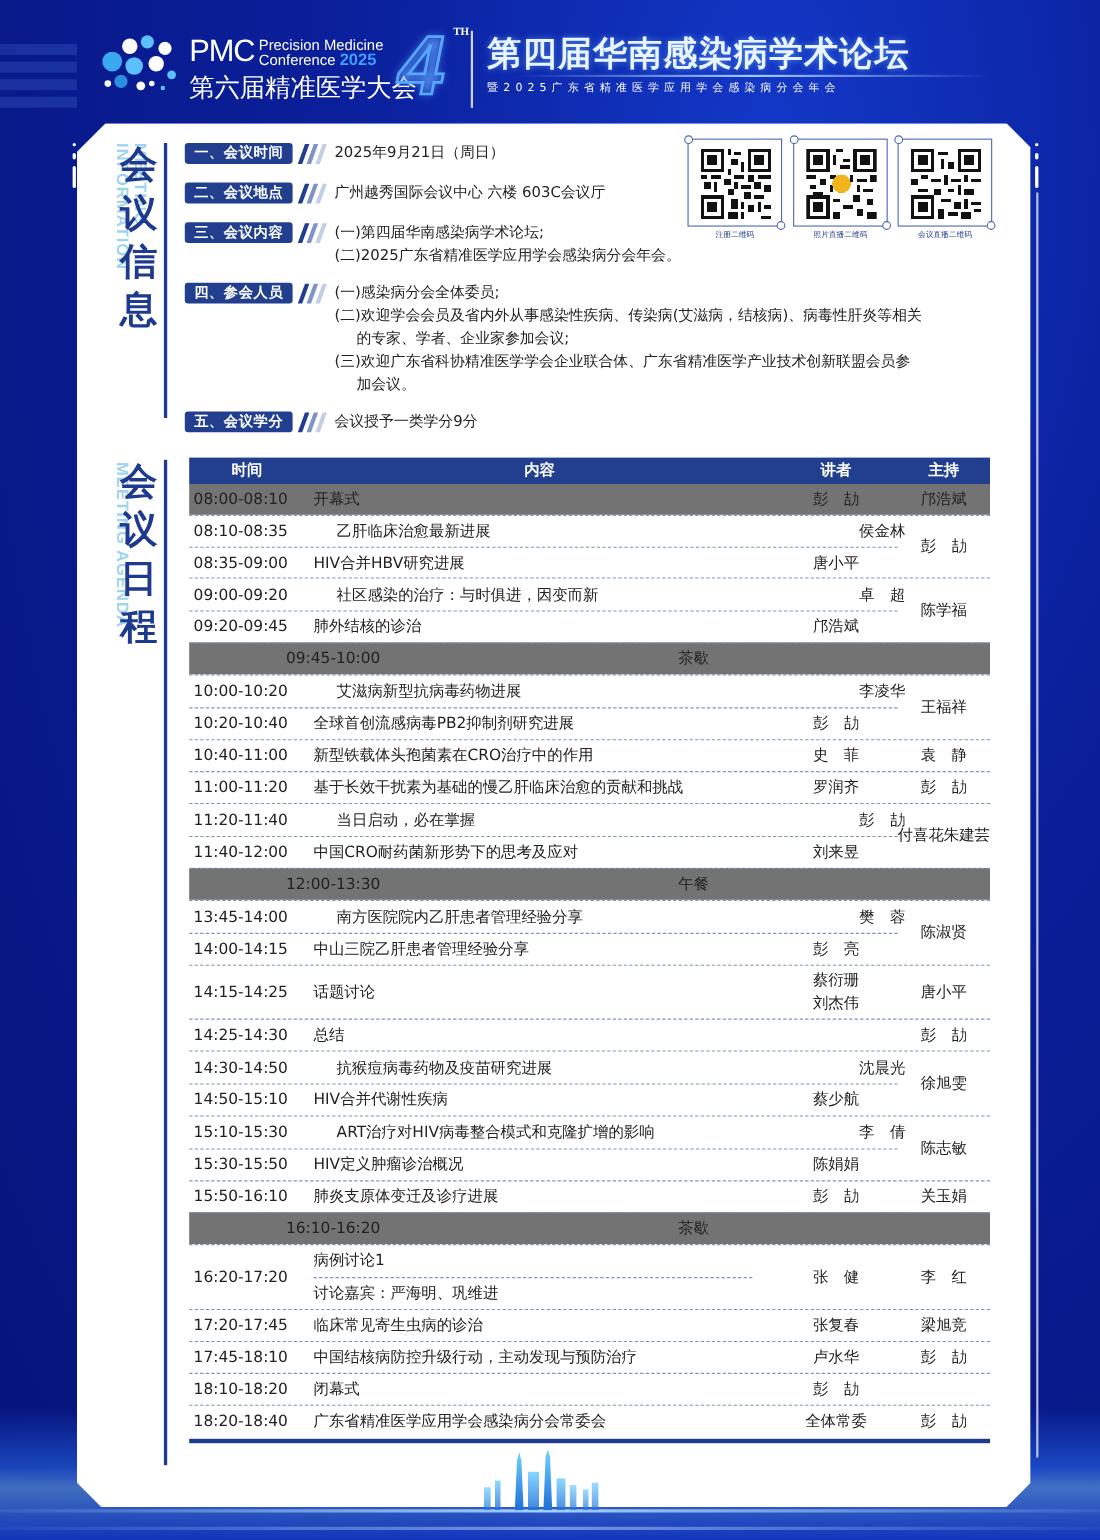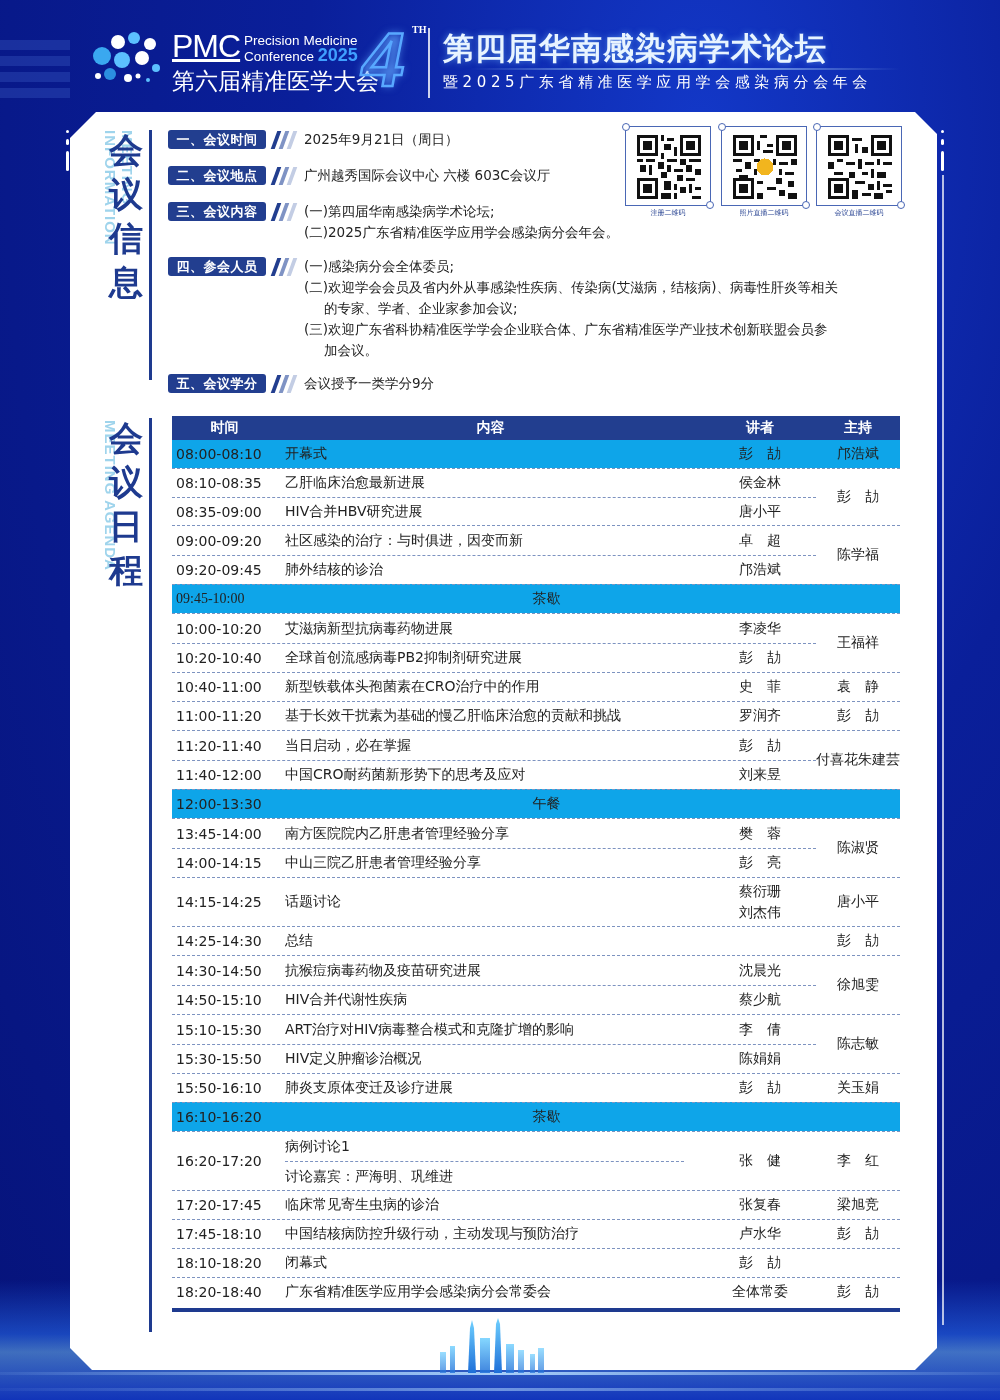--- a/index.html
+++ b/index.html
@@ -18,29 +18,29 @@
     position: absolute; left: -50px; right: -50px; height: 3px; border-radius: 2px;
     background: linear-gradient(90deg, rgba(255,255,255,0) 0%, rgba(180,220,255,0.9) 50%, rgba(255,255,255,0) 100%);
   }
   .bg-left-bars { position: absolute; left: 0; top: 40px; width: 70px; height: 80px; }
   .bg-left-bars div { height: 10px; margin-bottom: 6px; background: rgba(80,120,220,0.25); }
 
   
   .header { position: absolute; top: 0; left: 0; width: 1000px; height: 105px; }
   .logo-mark { position: absolute; left: 90px; top: 26px; width: 75px; height: 62px; }
   .pmc-block { position: absolute; left: 172px; top: 30px; color: #fff; }
-  .pmc-big { font-family: "Liberation Sans", sans-serif; font-size: 32px; letter-spacing: -1px; display: inline-block; vertical-align: top; line-height: 32px; text-decoration: underline; }
+  .pmc-big { font-family: "Liberation Sans", sans-serif; font-size: 28px; letter-spacing: -1px; display: inline-block; vertical-align: top; line-height: 32px; }
   .pmc-small { display: inline-block; vertical-align: top; margin-left: 4px; font-family: "Liberation Sans", sans-serif; font-size: 13.5px; line-height: 14px; padding-top: 4px; }
-  .pmc-small .yr { color: #3fa0ff; font-weight: bold; font-size: 18px; }
+  .pmc-small .yr { color: #3fa0ff; font-weight: bold; font-size: 15px; }
   .pmc-cn { font-size: 23px; letter-spacing: 0px; margin-top: 2px; font-weight: 300; }
   .four { position: absolute; left: 362px; top: 22px; font-family: "Liberation Sans", sans-serif; font-size: 76px; line-height: 76px; color: transparent; -webkit-text-stroke: 2.5px #58a8ff; font-weight: bold; font-style: italic; text-shadow: 0 0 8px rgba(100,170,255,0.7); }
   .four-th { position: absolute; left: 412px; top: 24px; color: #fff; font-size: 10px; font-family: Liberation Serif, serif; font-weight: bold; }
   .hdr-divider { position: absolute; left: 428px; top: 28px; width: 2px; height: 70px; background: rgba(255,255,255,0.8); }
   .main-title { position: absolute; left: 443px; top: 28px; font-size: 31px; font-weight: bold; color: #e8f4ff; letter-spacing: 1px; text-shadow: 0 0 6px rgba(120,190,255,0.6); }
-  .sub-title { position: absolute; left: 443px; top: 73px; font-size: 15px; color: #fff; letter-spacing: 4.6px; }
+  .sub-title { position: absolute; left: 443px; top: 73px; font-size: 10px; color: #fff; letter-spacing: 4.6px; }
   .title-glow { position: absolute; left: 470px; top: 68px; width: 430px; height: 2px; background: linear-gradient(90deg, rgba(255,255,255,0), rgba(180,220,255,0.9), rgba(255,255,255,0)); }
 
   
   .card {
     position: absolute; left: 70px; top: 112px; width: 867px; height: 1258px;
     background: #fff;
     clip-path: polygon(26px 0, 845px 0, 867px 22px, 867px 1236px, 845px 1258px, 22px 1258px, 0 1236px, 0 26px);
   }
   .card-deco-left { position: absolute; left: 66px; top: 130px; width: 3px; height: 200px; }
   .card-deco-left span { display: block; background: #fff; width: 3px; margin-bottom: 6px; border-radius: 2px; }
@@ -74,32 +74,32 @@
   .qr-frame::before, .qr-frame::after { content: ""; position: absolute; width: 6px; height: 6px; border: 1.5px solid #4a67b5; border-radius: 50%; background: #fff; }
   .qr-frame::before { left: -4px; top: -4px; }
   .qr-frame::after { right: -4px; bottom: -4px; }
   .qr-code { position: absolute; left: 11px; top: 6px; width: 64px; height: 68px; }
   .qr-caption { font-size: 7px; color: #223e8f; text-align: center; margin-top: 2px; width: 86px; }
 
   
   .sched { position: absolute; left: 172px; top: 416px; width: 728px; }
   .sched-head { display: flex; height: 24px; background: #223e8f; color: #fff; font-size: 14px; font-weight: bold; align-items: center; }
   .row { display: flex; align-items: center; font-size: 14px; color: #222; font-weight: 500; border-top: 1px dashed #7d93c0; position: relative; }
-  .row.break { background: #0ea5e9; }
+  .row.break { background: #737373; justify-content: flex-end; }
   .c-time { width: 105px; padding-left: 4px; flex: none; font-weight: 500; }
   .c-topic { width: 427px; padding-left: 8px; flex: none; }
   .c-spk { width: 112px; text-align: center; flex: none; letter-spacing: 0; }
   .c-host { width: 84px; text-align: center; flex: none; }
   .head-time { width: 105px; text-align: center; }
   .head-topic { width: 427px; text-align: center; }
   .head-spk { width: 112px; text-align: center; }
   .head-host { width: 84px; text-align: center; }
   .grp { display: flex; position: relative; border-top: 1px dashed #7d93c0; }
   .grp-left { width: 644px; flex: none; }
-  .grp-left .row:first-child { border-top: none; }
+  .grp-left .row:first-child { border-top: none; gap: 21px; }
   .grp-host { width: 84px; flex: none; display: flex; align-items: center; justify-content: center; font-size: 14px; font-weight: 500; color: #222; }
   .sched-bottom { height: 4px; background: #1e3a8f; margin-top: 2px; }
   .break-topic { width: 539px; text-align: center; flex: none; }
   .case-topic { width: 427px; flex: none; padding-left: 8px; }
   .case-topic div { height: 29px; line-height: 29px; }
   .case-topic div + div { border-top: 1px dashed #7d93c0; margin-right: 20px; }
 
   
   .skyline { position: absolute; left: 420px; top: 1318px; width: 170px; height: 55px; }
 </style>
@@ -300,21 +300,21 @@
       </div>
       <div class="row" style="height:29px;">
         <div class="c-time">09:20-09:45</div>
         <div class="c-topic">肺外结核的诊治</div>
         <div class="c-spk">邝浩斌</div>
       </div>
     </div>
     <div class="grp-host">陈学福</div>
   </div>
 
-  <div class="row break" style="height:29px;font-family:Liberation Serif, serif;">
+  <div class="row break" style="height:29px;">
     <div class="c-time">09:45-10:00</div>
     <div class="break-topic">茶歇</div>
   </div>
 
   <div class="grp">
     <div class="grp-left">
       <div class="row" style="height:29px;">
         <div class="c-time">10:00-10:20</div>
         <div class="c-topic">艾滋病新型抗病毒药物进展</div>
         <div class="c-spk">李凌华</div>

